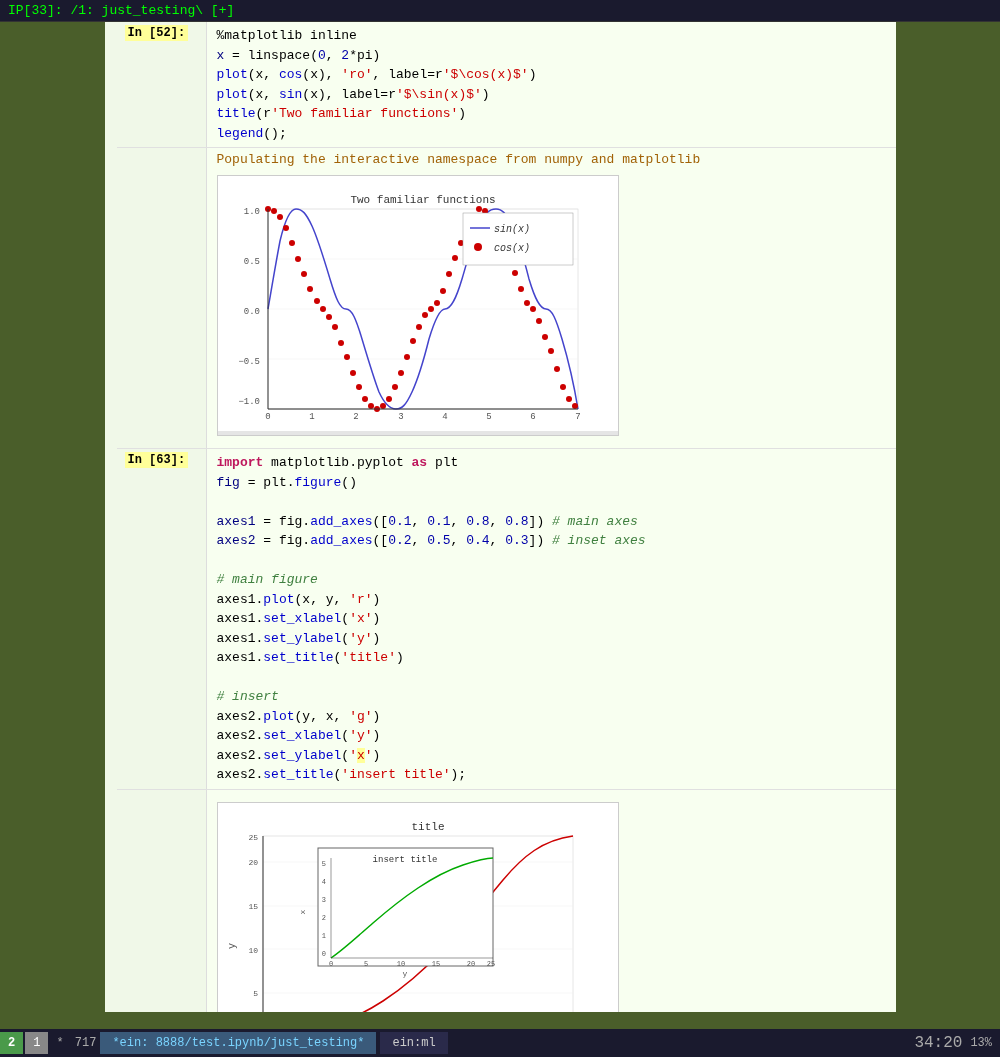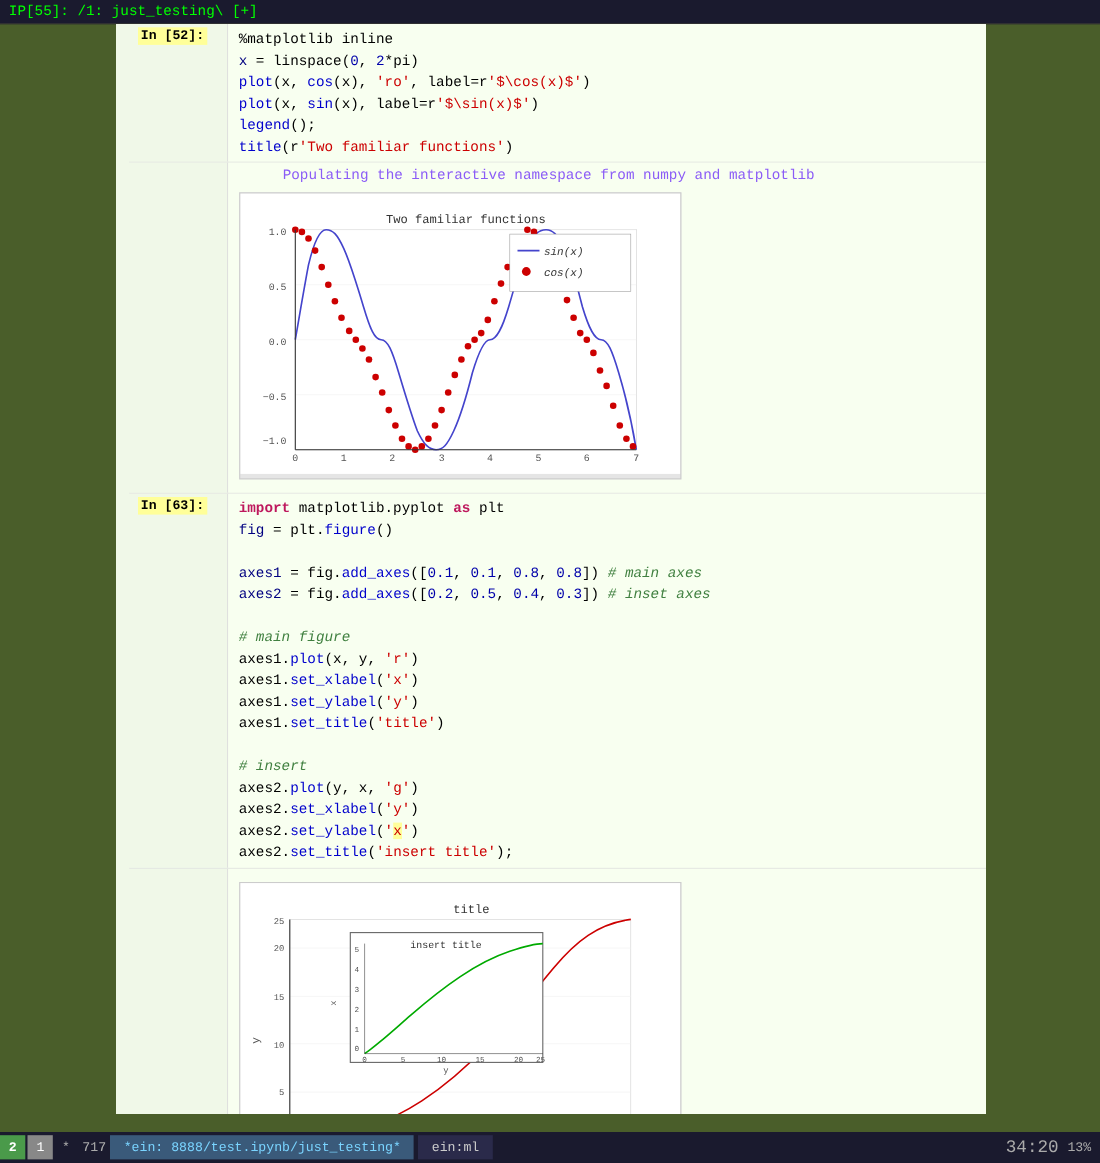--- a/index.html
+++ b/index.html
@@ -70,21 +70,21 @@
       white-space: pre;
     }
 
     .kw { color: #be185d; font-weight: bold; }
     .func { color: #0000cc; }
     .str { color: #cc0000; }
     .comment { color: #408040; font-style: italic; }
     .num { color: #0000aa; }
     .var { color: #000080; }
     .plain { color: #000; }
-    .output-text { color: #8b5cf6; margin-left: 40px; }
+    .output-text { color: #a16207; }
 
     
     .chart-container {
       background: #e5e5e5;
       border: 1px solid #ccc;
       display: inline-block;
       margin: 8px 0;
     }
 
     
@@ -148,36 +148,36 @@
 
     
     svg text {
       font-family: 'Courier New', Courier, monospace;
     }
   </style>
 </head>
 <body>
 
 <div id="title-bar">
-  <span>IP[55]: /1: just_testing\ [+]</span>
+  <span>IP[33]: /1: just_testing\ [+]</span>
 </div>
 
 <div id="notebook">
 
   <div class="cell">
     <div class="cell-label in-label">
       <span>In [52]:</span>
     </div>
     <div class="cell-content">
       <div class="code-line"><span class="plain">%matplotlib inline</span></div>
       <div class="code-line"><span class="var">x</span><span class="plain"> = linspace(</span><span class="num">0</span><span class="plain">, </span><span class="num">2</span><span class="plain">*pi)</span></div>
       <div class="code-line"><span class="func">plot</span><span class="plain">(x, </span><span class="func">cos</span><span class="plain">(x), </span><span class="str">'ro'</span><span class="plain">, label=r</span><span class="str">'$\cos(x)$'</span><span class="plain">)</span></div>
       <div class="code-line"><span class="func">plot</span><span class="plain">(x, </span><span class="func">sin</span><span class="plain">(x), label=r</span><span class="str">'$\sin(x)$'</span><span class="plain">)</span></div>
+      <div class="code-line"><span class="func">title</span><span class="plain">(r</span><span class="str">'Two familiar functions'</span><span class="plain">)</span></div>
       <div class="code-line"><span class="func">legend</span><span class="plain">();</span></div>
-      <div class="code-line"><span class="func">title</span><span class="plain">(r</span><span class="str">'Two familiar functions'</span><span class="plain">)</span></div>
     </div>
   </div>
 
   <div class="cell">
     <div class="cell-label"></div>
     <div class="cell-content">
       <div class="output-text">Populating the interactive namespace from numpy and matplotlib</div>
 
       
       <div class="chart-container">

